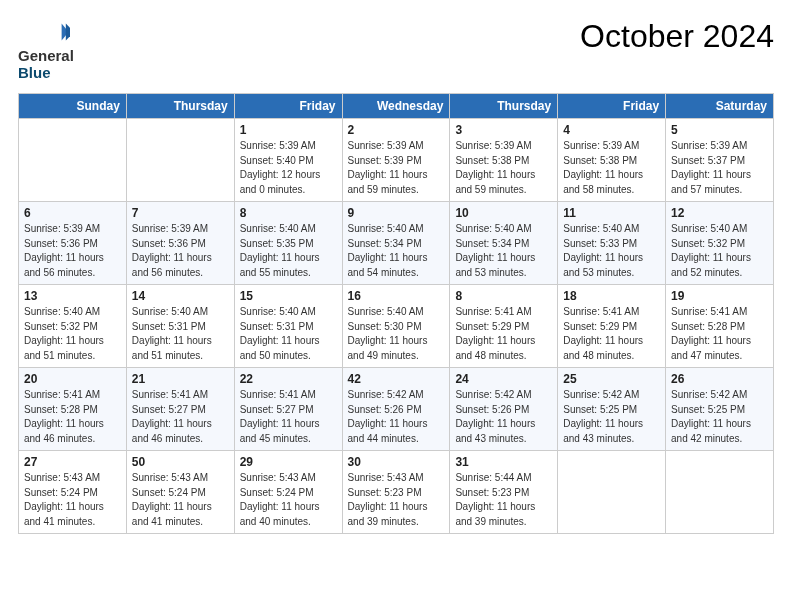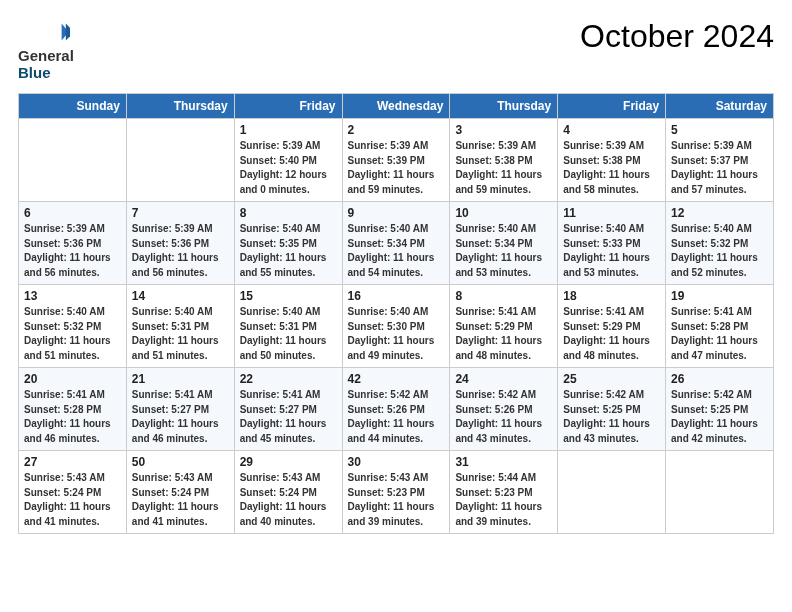--- a/index.html
+++ b/index.html
@@ -82,21 +82,20 @@
     .day-number {
       font-weight: bold;
       font-size: 12px;
       margin-bottom: 2px;
       color: #222;
     }
     .day-info {
       color: #333;
       font-size: 10px;
       line-height: 1.45;
-      font-weight: bold;
     }
     .empty {
       background: #fff !important;
     }
     .calendar tr:nth-child(even) td.empty {
       background: #f5f8fd !important;
     }
   </style>
 </head>
 <body>

